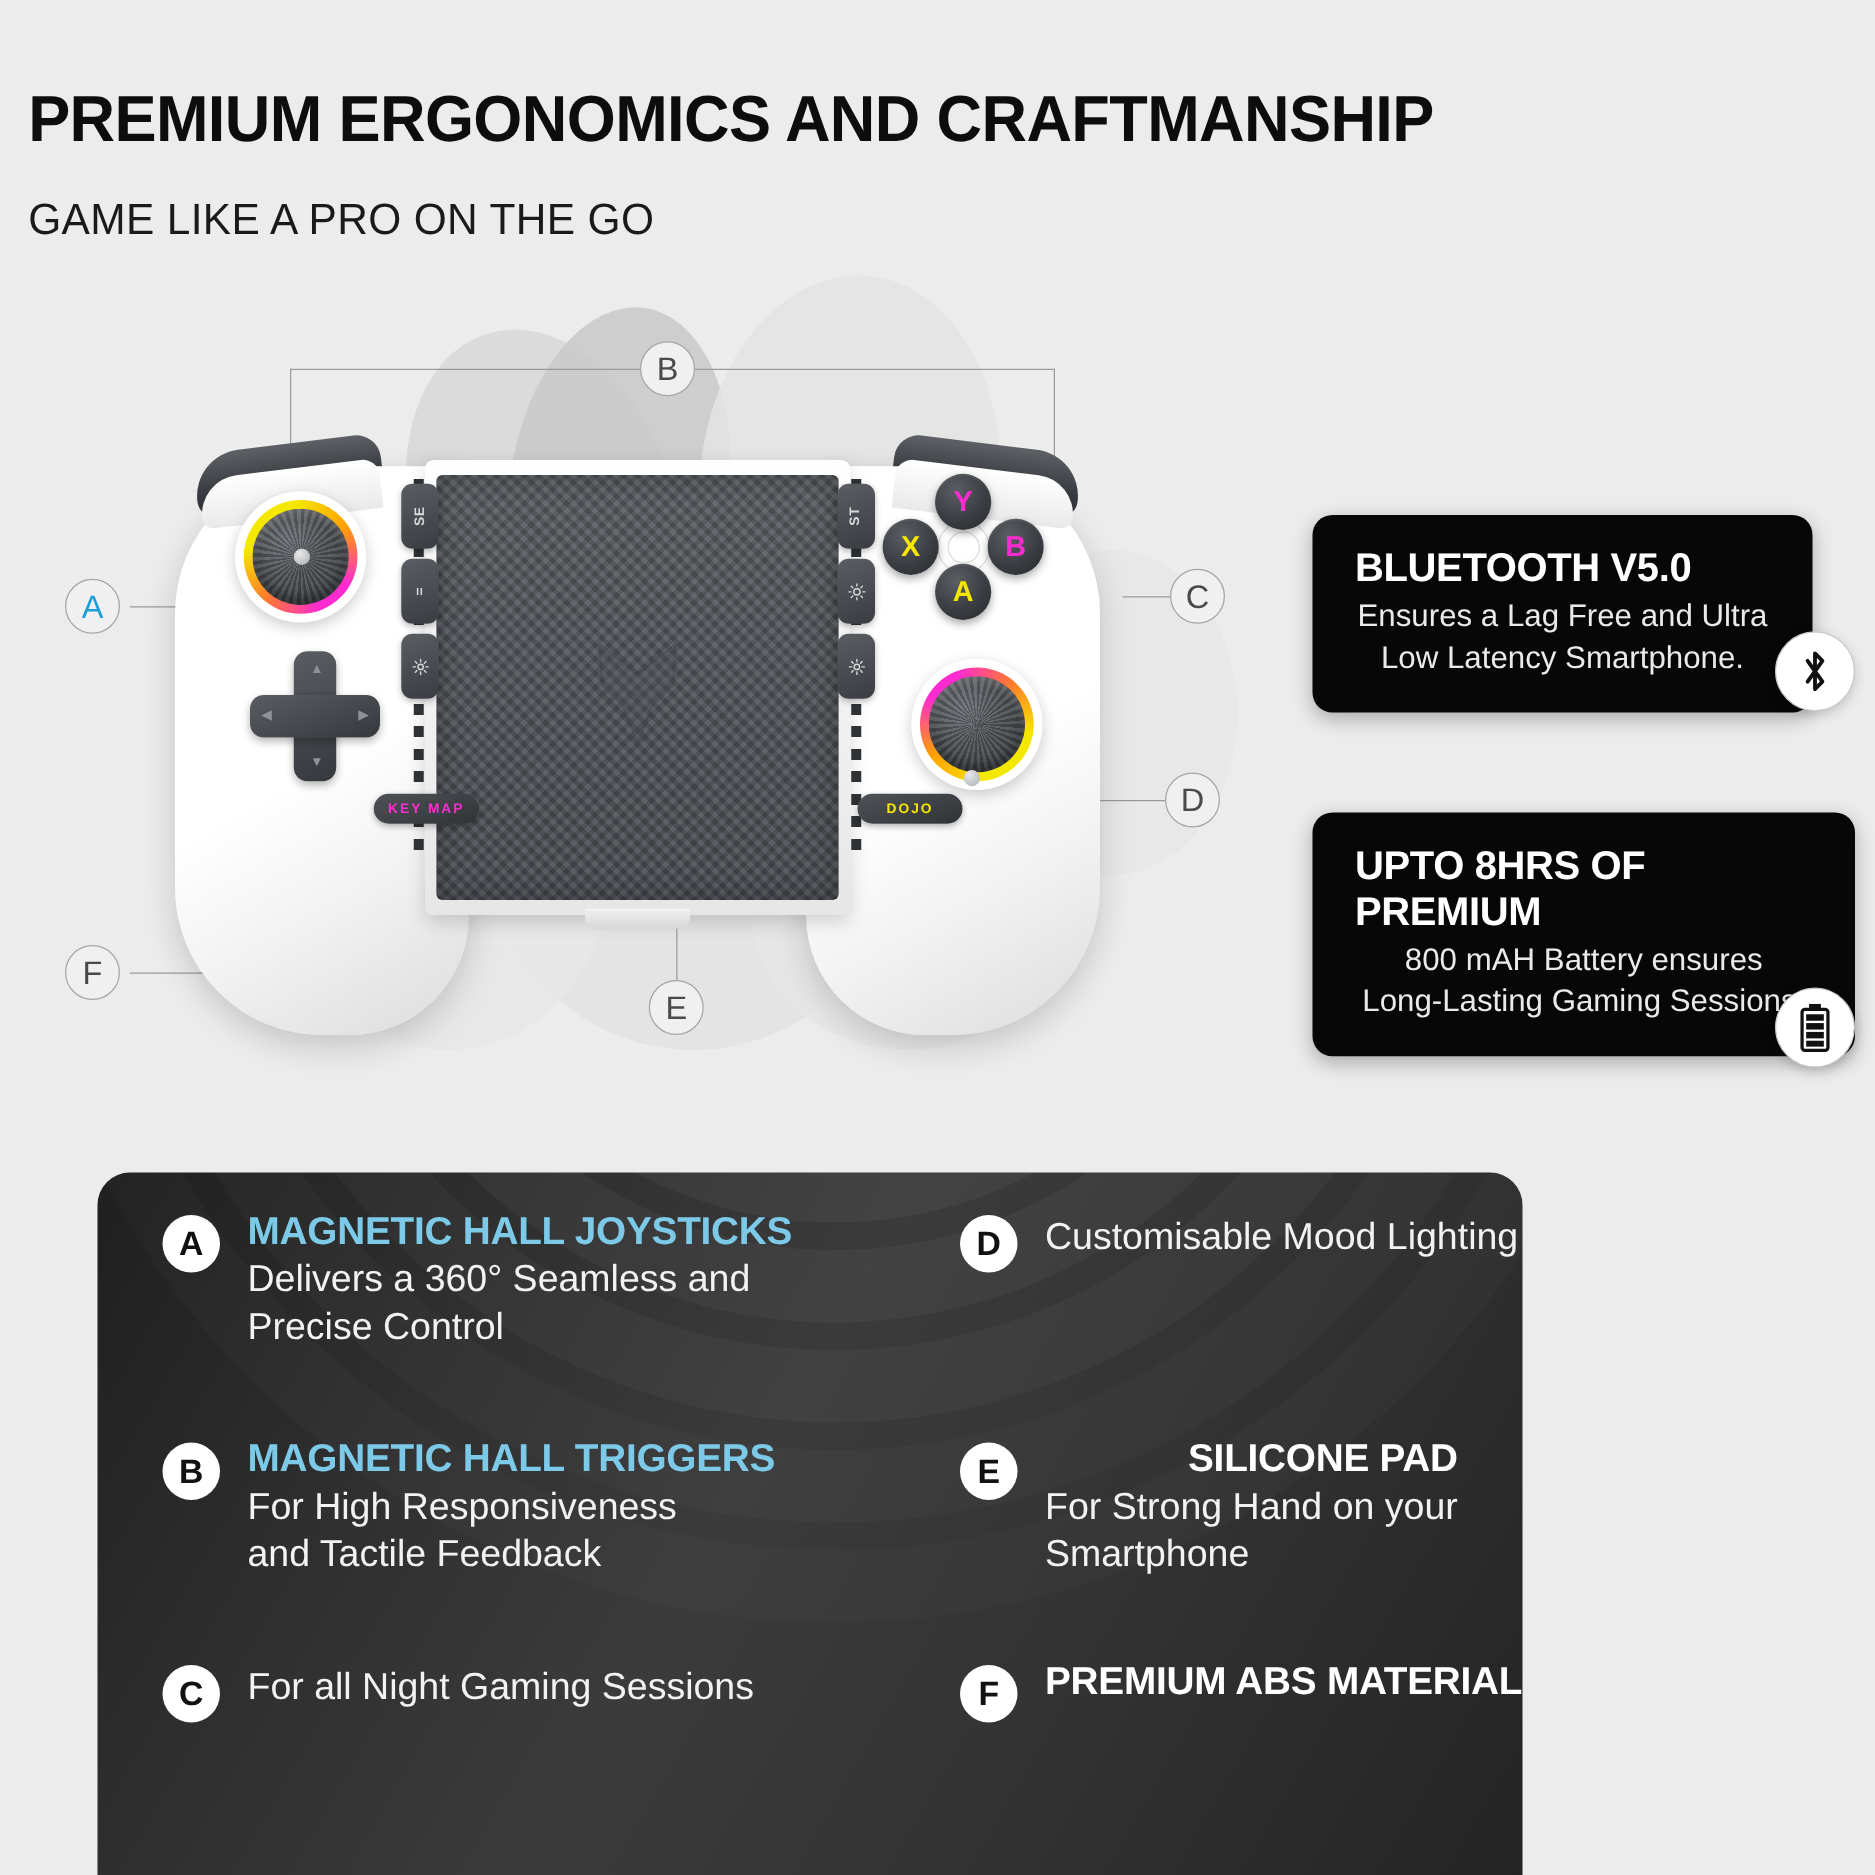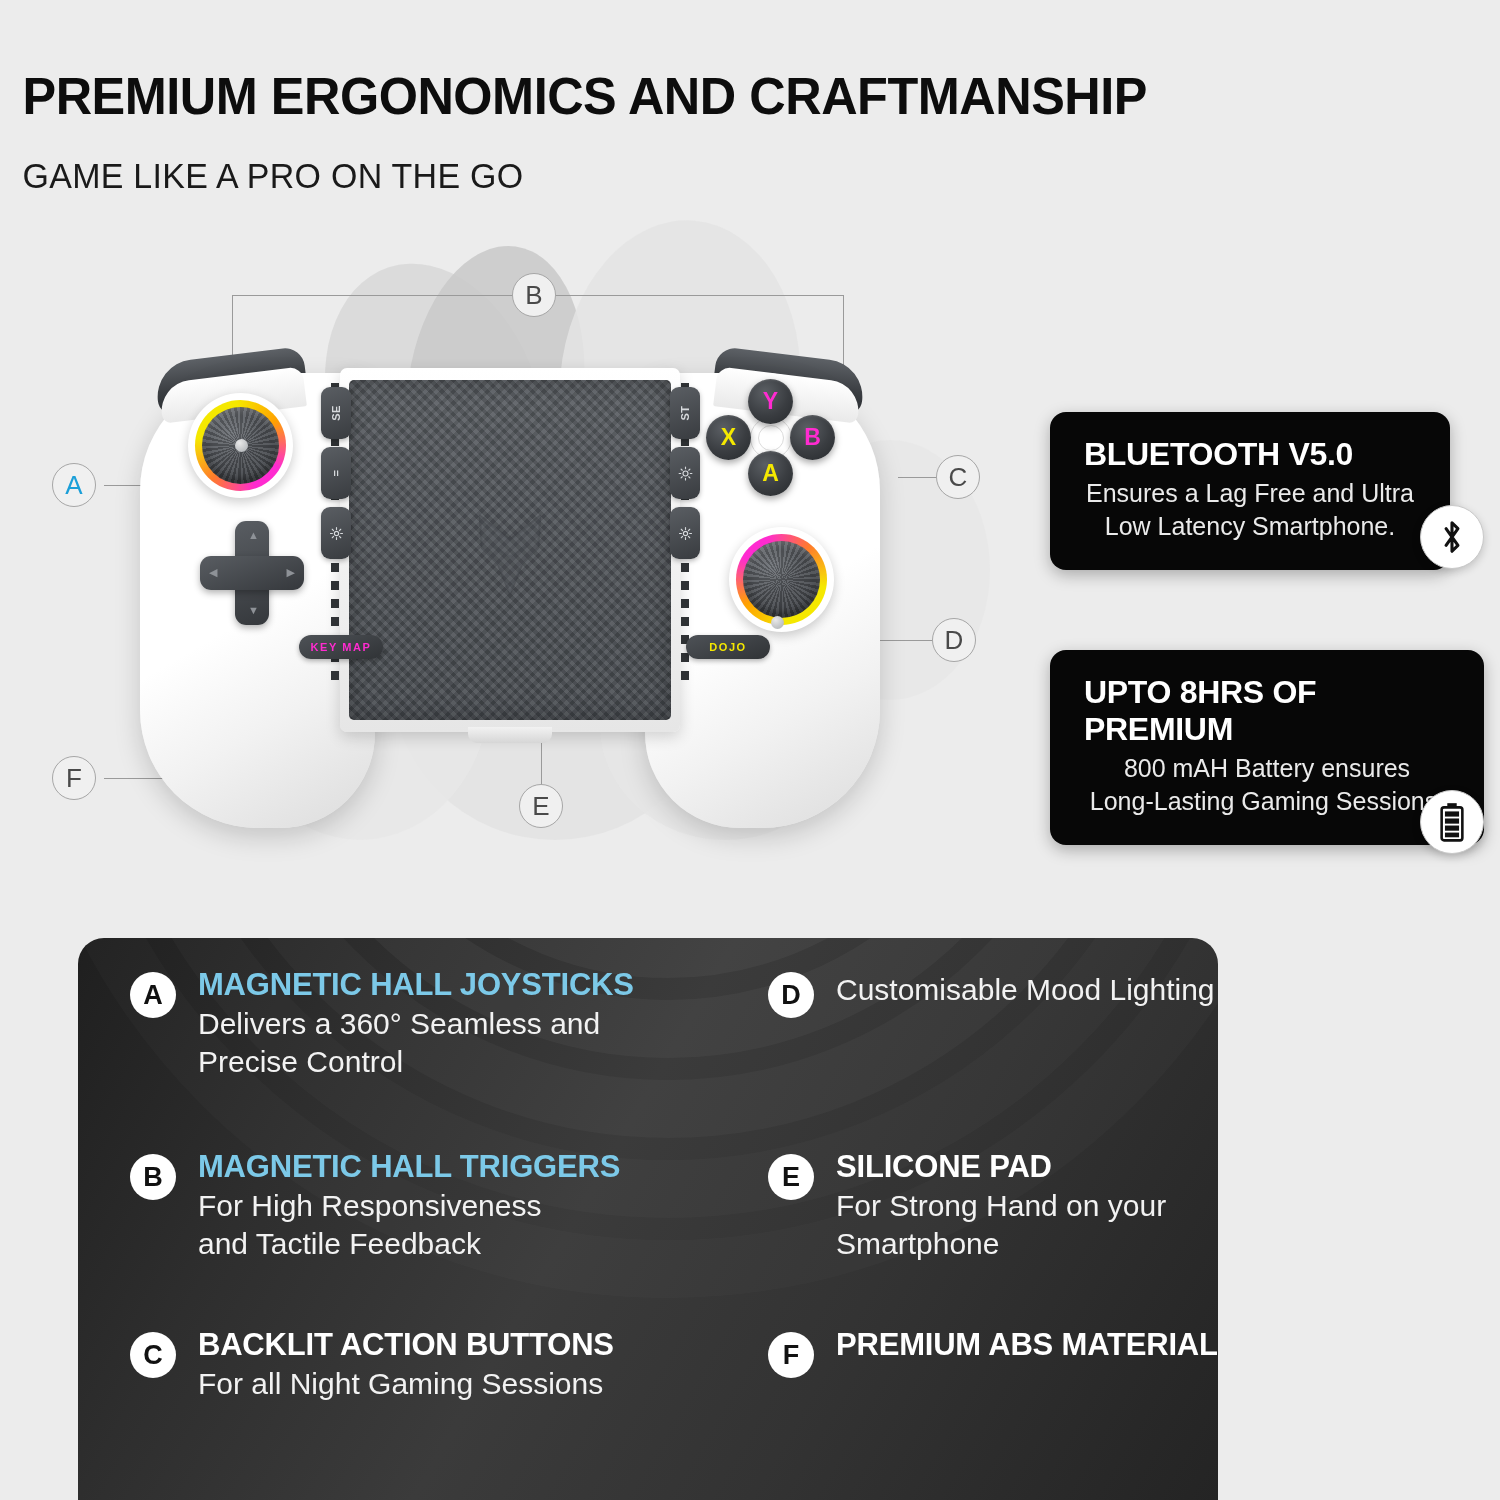--- a/index.html
+++ b/index.html
@@ -198,21 +198,21 @@
   .rings { position:absolute; inset:0; }
   .ring { position:absolute; border-radius:50%; border-style:solid; border-color:rgba(255,255,255,.035); }
 
   .flist { position:absolute; inset:0; padding:44px 40px 0 52px; }
   .fitem { position:absolute; display:flex; gap:22px; }
   .fbadge {
     flex:0 0 auto; width:46px; height:46px; border-radius:50%;
     background:#fff; color:#111; font-size:27px; font-weight:bold;
     display:flex; align-items:center; justify-content:center; margin-top:4px;
   }
-  .ftxt h4 { font-size:31px; font-weight:bold; color:#ffffff; letter-spacing:-.2px; line-height:1.1; }
+  .ftxt h4 { font-size:31px; font-weight:bold; color:#ffffff; letter-spacing:-.2px; line-height:1.1;text-align:right; }
   .ftxt h4.blue { color:#7cc9e8; }
   .ftxt p { font-size:30px; font-weight:400; color:#f2f2f2; line-height:1.27; margin-top:3px; }
   .ftxt p .l2 { display:block; }
 
   #fi-a { left:52px;  top:30px;  }
   #fi-b { left:52px;  top:212px; }
   #fi-c { left:52px;  top:390px; }
   #fi-d { left:690px; top:30px;  }
   #fi-e { left:690px; top:212px; }
   #fi-f { left:690px; top:390px; }
@@ -426,21 +426,20 @@
         <p>
           <span class="l2">For High Responsiveness</span>
           <span class="l2">and Tactile Feedback</span>
         </p>
       </div>
     </div>
 
     <div class="fitem" id="fi-c">
       <div class="fbadge">C</div>
       <div class="ftxt">
-        <h4>BACKLIT ACTION BUTTONS</h4>
         <p>
           <span class="l2">For all Night Gaming Sessions</span>
         </p>
       </div>
     </div>
 
     <div class="fitem" id="fi-d">
       <div class="fbadge">D</div>
       <div class="ftxt">
         <p>

